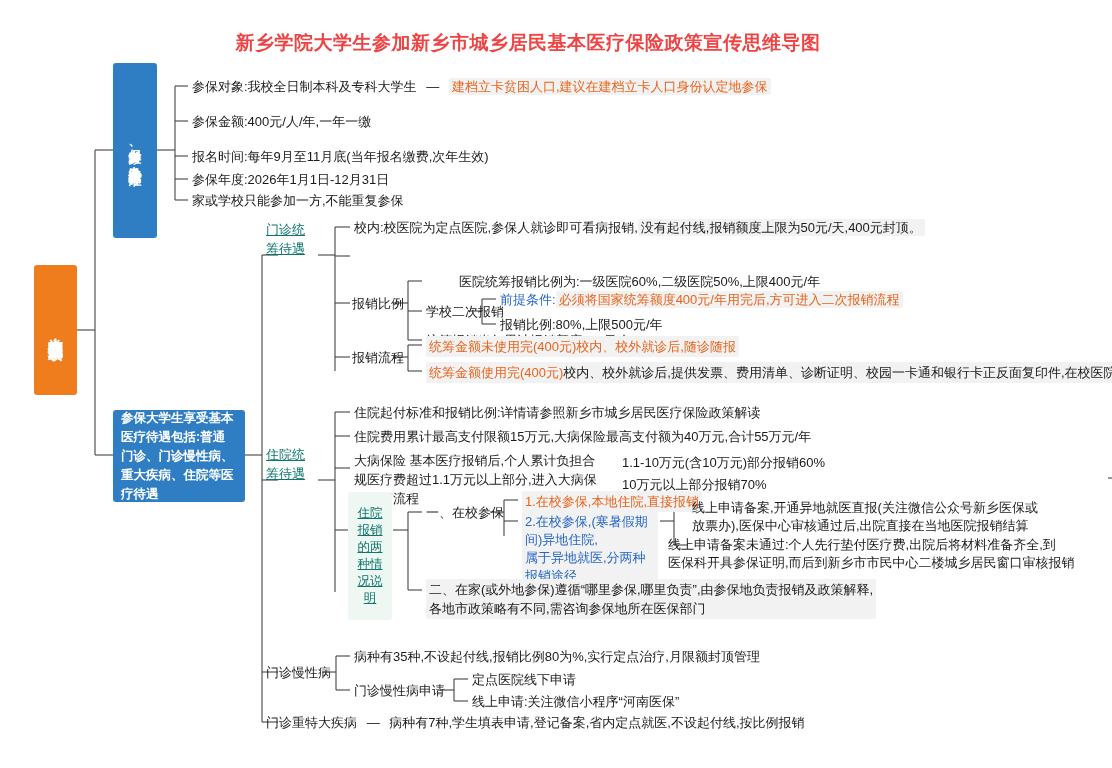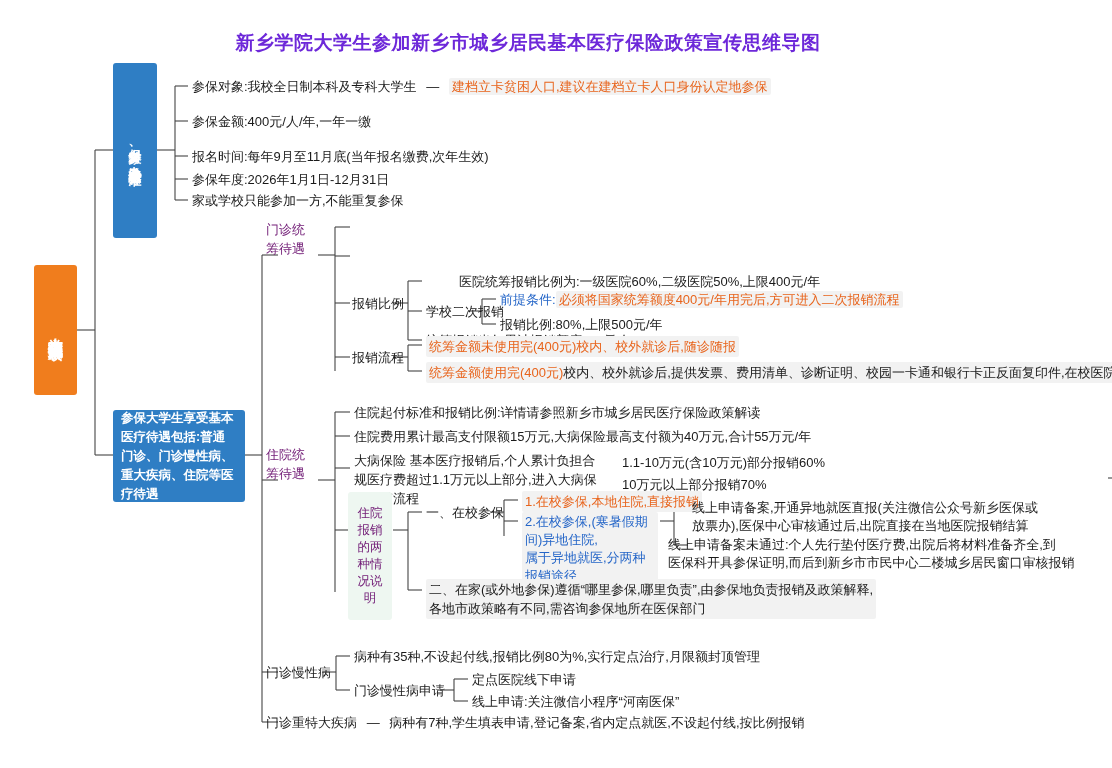--- a/index.html
+++ b/index.html
@@ -6,36 +6,36 @@
   body{
     width:1112px;height:768px;background:#ffffff;
     font-family:"Liberation Sans","DejaVu Sans",sans-serif;
     color:#1a1a1a;overflow:hidden;position:relative;
   }
   #mindmap{position:relative;width:1112px;height:768px;}
   svg.lines{position:absolute;left:0;top:0;width:1112px;height:768px;pointer-events:none;}
 
   .title{
     position:absolute;top:30px;left:0;width:1056px;text-align:center;
-    font-size:19px;font-weight:bold;color:#6d28d9;letter-spacing:.5px;
+    font-size:19px;font-weight:bold;color:#ef4444;letter-spacing:.5px;
   }
 
   .node{position:absolute;box-sizing:border-box;}
 
   
   .rootbox{
     background:#f07d1d;color:#fff;font-weight:bold;font-size:15px;
     line-height:22px;text-align:center;padding:8px 6px;border-radius:3px;
   }
   .bluebox{
     background:#2f7ec4;color:#fff;font-weight:bold;font-size:13px;
     line-height:19px;text-align:center;padding:6px 5px;border-radius:3px;
   }
   .greenlabel{
-    color:#701a75;font-size:13px;line-height:18px;font-weight:normal;
+    color:#0f766e;font-size:13px;line-height:18px;font-weight:normal;text-decoration:underline;
   }
   .greenlabel.boxed{
     background:#eef7f1;border-radius:3px;padding:13px 4px;
   }
   .txt{font-size:13px;line-height:19px;color:#1a1a1a;white-space:nowrap;}
   .txt.wrap{white-space:normal;}
   .hl-grey{background:#f2f2f2;border-radius:2px;padding:1px 3px;}
   .org{color:#e8641c;}
   .blue{color:#2566c8;}
   .vtext{
@@ -317,20 +317,23 @@
     <span style="padding:0 6px;">—</span>
     <span class="hl-grey org">建档立卡贫困人口,建议在建档立卡人口身份认定地参保</span>
   </div>
   <div class="node txt" style="left:192px;top:112px;">参保金额:400元/人/年,一年一缴</div>
   <div class="node txt" style="left:192px;top:147px;">报名时间:每年9月至11月底(当年报名缴费,次年生效)</div>
   <div class="node txt" style="left:192px;top:170px;">参保年度:2026年1月1日-12月31日</div>
   <div class="node txt" style="left:192px;top:191px;">家或学校只能参加一方,不能重复参保</div>
 
   <div class="node greenlabel" style="left:266px;top:220px;width:46px;text-align:left;line-height:19px;">门诊统筹待遇</div>
 
+  <div class="node txt" style="left:354px;top:218px;">
+    <span>校内:校医院为定点医院,参保人就诊即可看病报销,</span><span class="hl-grey">没有起付线,报销额度上限为50元/天,400元封顶。</span>
+  </div>
 
   <div class="node txt" style="left:352px;top:294px;">报销比例</div>
   <div class="node txt" style="left:426px;top:272px;padding-left:33px;">医院统筹报销比例为:一级医院60%,二级医院50%,上限400元/年</div>
   <div class="node txt" style="left:426px;top:302px;">学校二次报销</div>
   <div class="node txt" style="left:500px;top:290px;">
     <span class="blue">前提条件:</span><span class="hl-grey org">必须将国家统筹额度400元/年用完后,方可进入二次报销流程</span>
   </div>
   <div class="node txt" style="left:500px;top:315px;">报销比例:80%,上限500元/年</div>
   <div class="node txt" style="left:426px;top:331px;">统筹报销当年累计报销额度900元/年</div>
 

